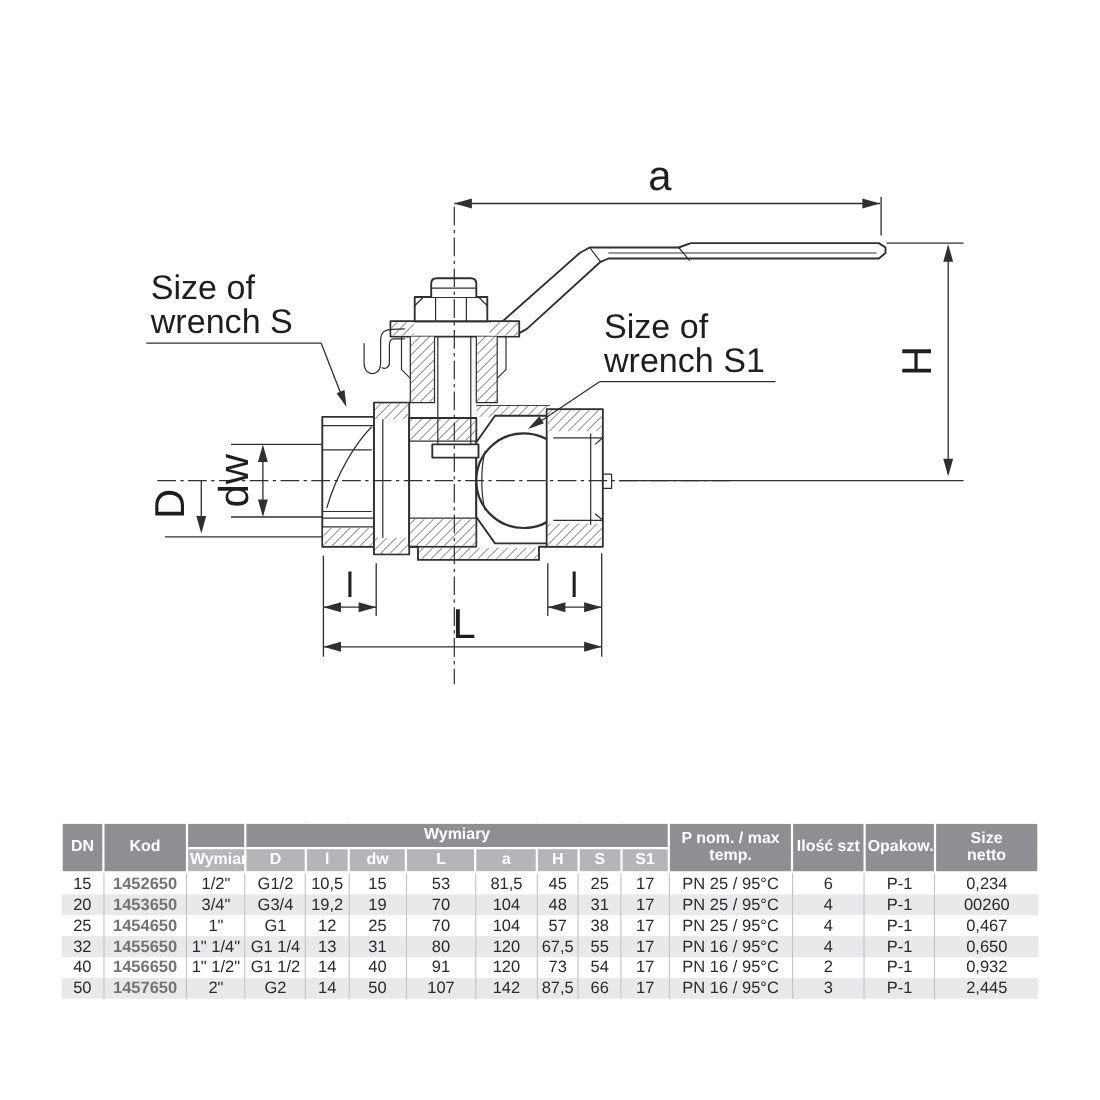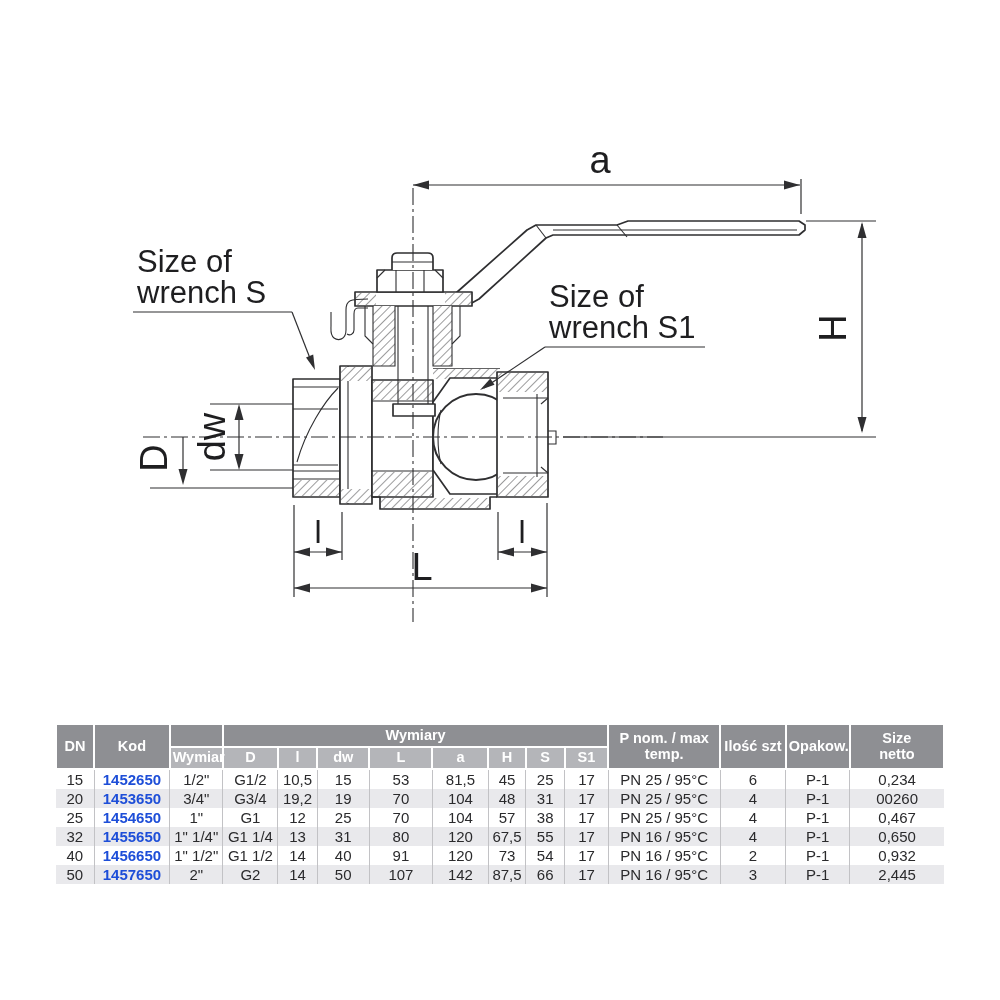--- a/index.html
+++ b/index.html
@@ -17,32 +17,32 @@
   .fine {stroke:var(--ink);stroke-width:1.1;fill:none;}
   .dim  {stroke:var(--ink);stroke-width:1.2;fill:none;}
   .cl   {stroke:var(--ink);stroke-width:1.1;fill:none;stroke-dasharray:17 4 3 4;}
   .arr  {fill:var(--ink);stroke:none;}
   .hat  {fill:url(#hp);stroke:none;}
   text.dimtxt  {font:38px "Liberation Sans",sans-serif;fill:var(--txt);}
   text.dimtxt-s{font:32px "Liberation Sans",sans-serif;fill:var(--txt);}
   text.callout {font:31px "Liberation Sans",sans-serif;fill:var(--txt);}
 
   
-  #spec{position:absolute;left:55px;top:723px;width:890px;}
+  #spec{position:absolute;left:55px;top:747px;width:890px;}
   table{width:100%;border-collapse:collapse;table-layout:fixed;
         font-family:"Liberation Sans",sans-serif;color:#2a2a2c;}
   thead th{background:var(--hdr);color:#fff;font-size:14.5px;font-weight:700;
            border:2px solid #fff;padding:1px 2px;line-height:1.1;text-align:center;}
   thead tr.sub th{background:var(--hdr2);height:18px;}
   thead tr.top th{height:19px;}
   thead th.pad-wide{padding:1px 14px;}
   tbody td{text-align:center;font-size:15px;height:19px;padding:0 1px;line-height:1.2;}
   tbody td + td{border-left:1px solid var(--grid);}
   tbody tr:nth-child(even){background:var(--alt);}
-  tbody td.kod{font-weight:700;color:#1d4ed8;}
+  tbody td.kod{font-weight:700;color:#737373;}
 </style>
 </head>
 <body>
 
 <div id="stage">
 
   <svg id="drawing" width="1000" height="745" viewBox="0 0 1000 745" xmlns="http://www.w3.org/2000/svg">
     <defs>
       <pattern id="hp" patternUnits="userSpaceOnUse" width="6" height="6" patternTransform="rotate(45)">
         <rect width="6" height="6" fill="#ffffff"></rect>

